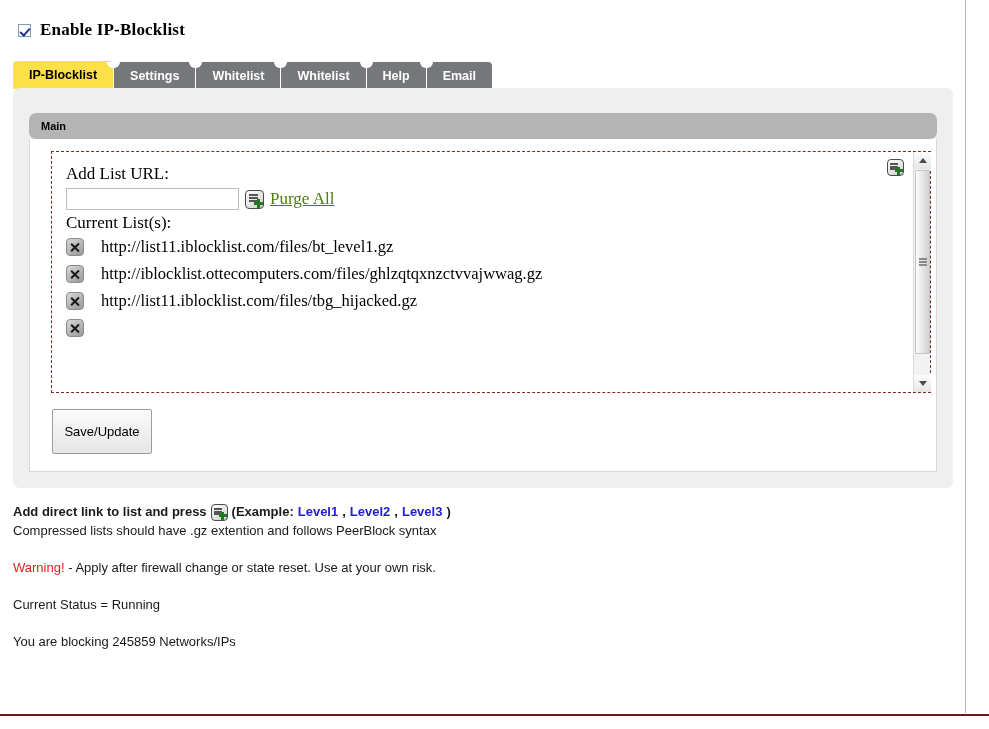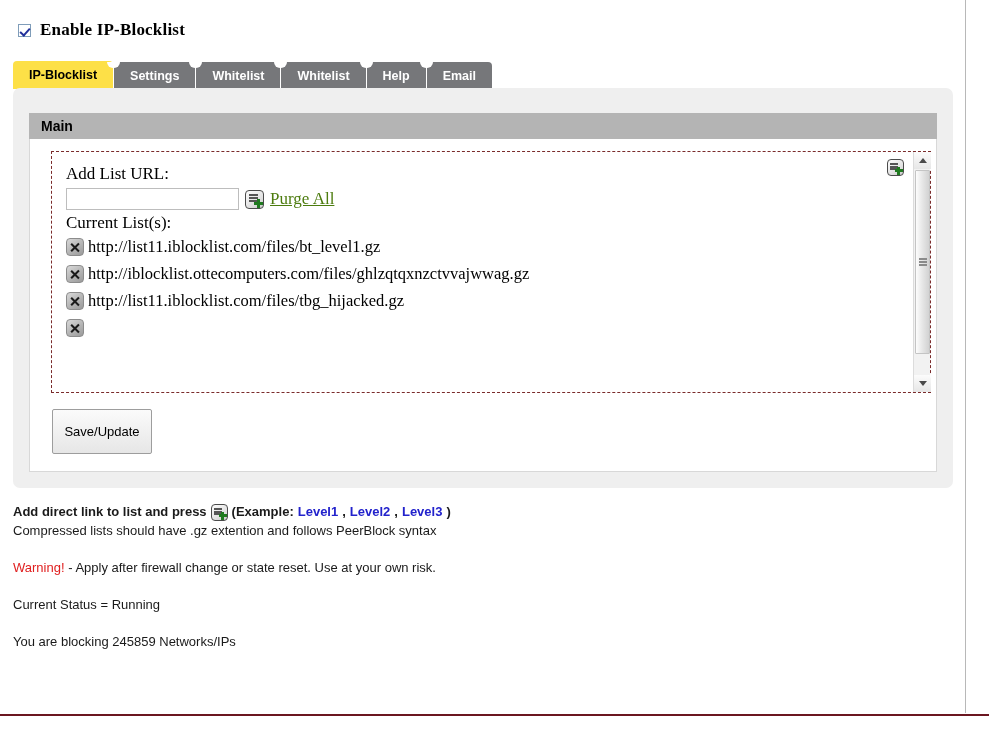--- a/index.html
+++ b/index.html
@@ -100,25 +100,26 @@
     width: 940px; height: 400px;
     background: #efefef;
     border-radius: 7px;
   }
   .panel-head {
     position: absolute;
     left: 16px; top: 25px;
     width: 908px; height: 26px;
     background: #b4b4b4;
     color: #000;
-    font-size: 14px;
+    font-size: 11px;
     font-weight: bold;
     display: flex; align-items: center;
     padding-left: 12px;
     font-family: "Liberation Sans", sans-serif;
+    border-radius: 7px;
   }
   .panel-body {
     position: absolute;
     left: 16px; top: 51px;
     width: 908px; height: 333px;
     background: #ffffff;
     border: 1px solid #d8d8d8;
     border-top: none;
   }
 
@@ -162,21 +163,21 @@
     color: #4d7c0f;
     text-decoration: underline;
     cursor: pointer;
   }
   .current-label {
     font-family: "Liberation Serif", serif;
     font-size: 17px;
     margin-top: 3px;
   }
   .url-row {
-    display: flex; align-items: center; gap: 4px;
+    display: flex; align-items: center; gap: 17px;
     height: 27px;
   }
   .url-text {
     font-family: "Liberation Serif", serif;
     font-size: 16.5px;
     color: #000;
     white-space: nowrap;
   }
 
   

